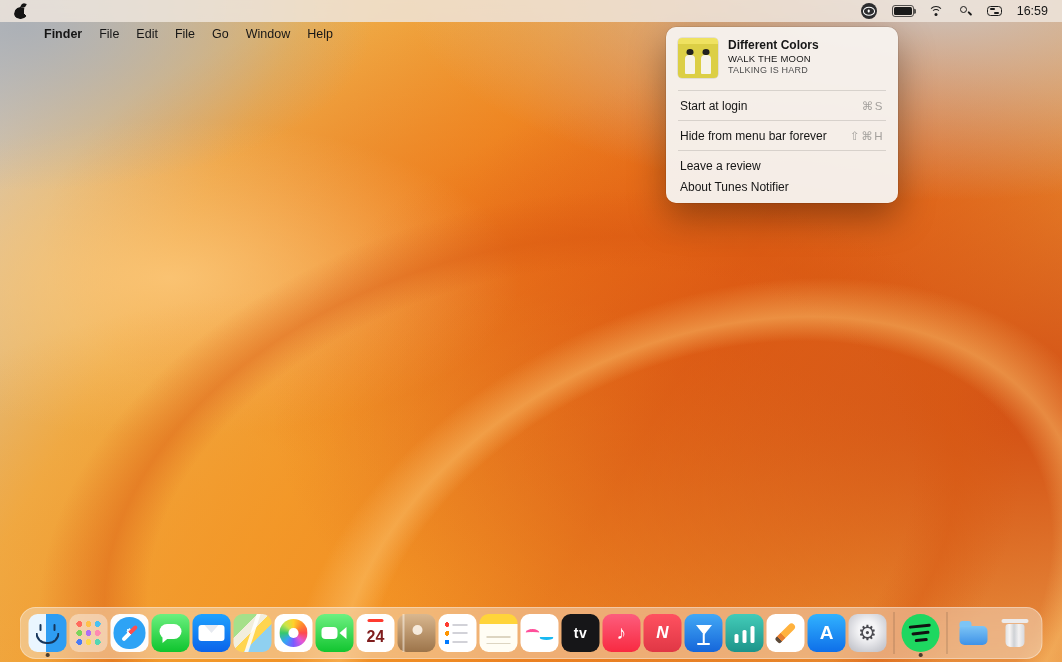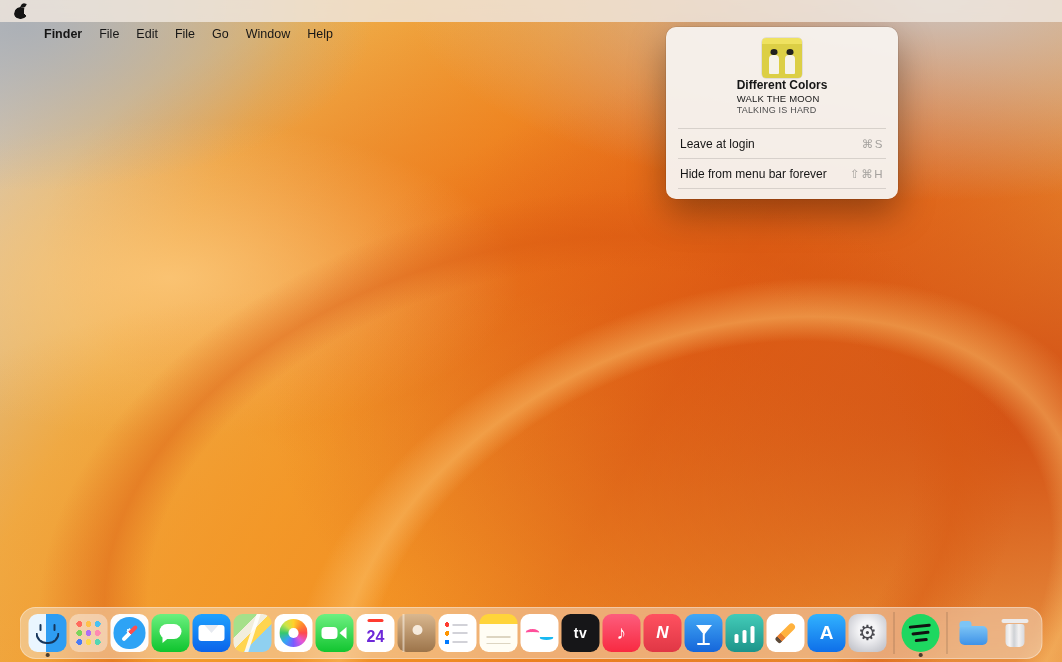--- a/index.html
+++ b/index.html
@@ -72,21 +72,21 @@
   .cc i:nth-child(2){align-self:flex-end;}
   .clock{font-size:12.5px;}
 
   
   .popover{
     position:absolute;top:27px;right:164px;width:232px;z-index:9;
     background:rgba(246,242,237,.97);border-radius:10px;
     box-shadow:0 14px 36px rgba(0,0,0,.35), 0 0 0 .5px rgba(0,0,0,.14);
     padding:9px 0 6px;color:#161616;
   }
-  .np{display:flex;align-items:center;padding:2px 12px 8px;flex-direction:column;}
+  .np{display:flex;align-items:flex-start;gap:10px;padding:2px 12px 8px;}
   .art{width:40px;height:40px;border-radius:4px;flex:0 0 auto;position:relative;overflow:hidden;
     background:linear-gradient(180deg,#efe260 0 16%,#dccf45 16%);box-shadow:0 0 0 .5px rgba(0,0,0,.15);}
   .fig{position:absolute;bottom:4px;width:10px;height:19px;background:#f6f3ea;border-radius:4px 4px 1px 1px;}
   .f1{left:7px;}.f2{right:7px;}
   .fig::before{content:"";position:absolute;top:-6px;left:50%;transform:translateX(-50%);
     width:7px;height:6px;background:#21211f;border-radius:50% 50% 40% 40%;}
   .np-meta{line-height:1.25;min-width:0;}
   .np-title{font-weight:bold;font-size:12px;}
   .np-artist{font-weight:normal;font-size:9.5px;letter-spacing:.2px;}
   .np-album{font-size:9px;color:#4e4e4e;letter-spacing:.2px;}
@@ -156,21 +156,21 @@
   .di-photos .ic::after{content:"";position:absolute;inset:33%;background:#fff;border-radius:50%;}
 
   .di-facetime{background:linear-gradient(180deg,#6df081,#12c530);}
   .di-facetime .ic{position:absolute;left:16%;top:33%;width:42%;height:34%;background:#fff;border-radius:4px;}
   .di-facetime .ic::after{content:"";position:absolute;right:-9px;top:50%;transform:translateY(-50%);
     width:0;height:0;border:6px solid transparent;border-right:7px solid #fff;border-left:0;}
 
   .di-calendar{background:#fff;}
   .di-calendar .ic::before{content:"";position:absolute;left:28%;right:28%;top:13%;height:3.5px;
     border-radius:2px;background:#ff3b30;}
-  .di-calendar .glyph{color:#6d28d9;font-size:16px;font-weight:600;padding-top:7px;}
+  .di-calendar .glyph{color:#7f1d1d;font-size:16px;font-weight:600;padding-top:7px;}
 
   .di-contacts{background:linear-gradient(180deg,#d9b78f,#9c744a);}
   .di-contacts .ic::before{content:"";position:absolute;left:13%;top:0;bottom:0;width:2.5px;
     background:rgba(255,252,245,.5);}
   .di-contacts .ic::after{content:"";position:absolute;left:52%;top:30%;transform:translateX(-50%);
     width:10px;height:10px;border-radius:50%;background:rgba(255,248,238,.85);}
 
   .di-reminders{background:#fff;}
   .di-reminders .ic{position:absolute;inset:19% 17%;background-repeat:no-repeat;background-image:
     radial-gradient(circle 2.4px at 2.6px 3.6px,#ff3b30 97%,transparent),
@@ -257,47 +257,72 @@
       <span class="apple"></span>
 
     <span class="mb-item bold">Finder</span>
         <span class="mb-item">File</span>
         <span class="mb-item">Edit</span>
         <span class="mb-item">File</span>
         <span class="mb-item">Go</span>
         <span class="mb-item">Window</span>
         <span class="mb-item">Help</span>
       </div>
+    <div class="mb-right">
+      <span class="mb-eye">
+          <i class="eye-white"></i>
+        </span>
+      <span class="battery">
+          <i class="bat-tip"></i>
+        </span>
+      <span class="wifi">
+          <i class="arc a1"></i>
+          <i class="arc a2"></i>
+          <i class="dotw"></i>
+        </span>
+      <span class="spot"></span>
+      <span class="cc">
+          <i></i>
+          <i></i>
+        </span>
+      <span class="clock">16:59</span>
+    </div>
   </div>
 
   <div class="popover">
     <div class="np">
       <div class="art">
         <i class="fig f1"></i>
         <i class="fig f2"></i>
       </div>
       <div class="np-meta">
         <div class="np-title">Different Colors</div>
         <div class="np-artist">WALK THE MOON</div>
         <div class="np-album">TALKING IS HARD</div>
       </div>
     </div>
     <div class="menu-sep"></div>
     <div class="menu-list">
 
     <div class="menu-item">
-          <span class="mi-label">Leave at login</span>
+          <span class="mi-label">Start at login</span>
           <span class="mi-shortcut">⌘S</span>
         </div>
         <div class="menu-sep"></div>
         <div class="menu-item">
           <span class="mi-label">Hide from menu bar forever</span>
           <span class="mi-shortcut">⇧⌘H</span>
         </div>
         <div class="menu-sep"></div>
+        <div class="menu-item">
+          <span class="mi-label">Leave a review</span>
+        </div>
+        <div class="menu-item">
+          <span class="mi-label">About Tunes Notifier</span>
+        </div>
       </div>
   </div>
 
   <div class="dock">
 
   <div class="dk di-finder">
         <span class="ic"></span>
         <span class="run-dot"></span>
       </div>
       <div class="dk di-launchpad">

